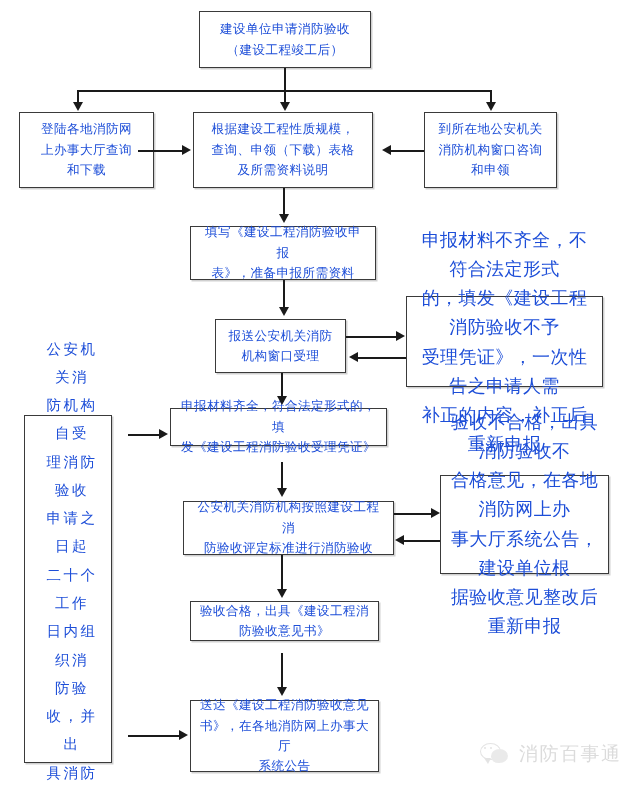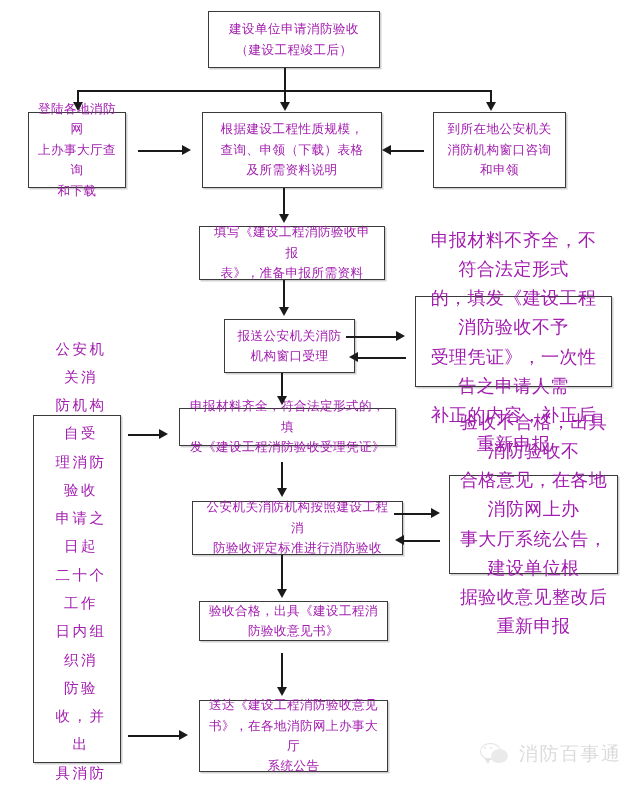--- a/index.html
+++ b/index.html
@@ -17,25 +17,24 @@
   }
   .node {
     position: absolute;
     box-sizing: border-box;
     border: 1px solid #3a3a3a;
     background: #ffffff;
     display: flex;
     align-items: center;
     justify-content: center;
     text-align: center;
-    color: #a21caf;
+    color: #1d4ed8;
     line-height: 1.62;
     letter-spacing: 0.4px;
     box-shadow: 1.5px 1.5px 0 0 rgba(120,120,120,0.35);
-    margin-left: 9px;
   }
   .node .txt {
     display: block;
     padding: 0 8px;
     white-space: pre-line;
   }
   .fs13 { font-size: 12.6px; }
   .fs125 { font-size: 18px; }
 
   
@@ -134,21 +133,21 @@
 </head>
 <body>
 
 <div id="page">
 
   <div class="node fs13" style="left:199px; top:11px; width:172px; height:57px;">
     <span class="txt">建设单位申请消防验收
 （建设工程竣工后）</span>
   </div>
 
-  <div class="node fs13" style="left:19px; top:112px; width:98px; height:76px;">
+  <div class="node fs13" style="left:19px; top:112px; width:135px; height:76px;">
     <span class="txt">登陆各地消防网
 上办事大厅查询
 和下载</span>
   </div>
 
   <div class="node fs13" style="left:193px; top:112px; width:180px; height:76px;">
     <span class="txt">根据建设工程性质规模，
 查询、申领（下载）表格
 及所需资料说明</span>
   </div>

